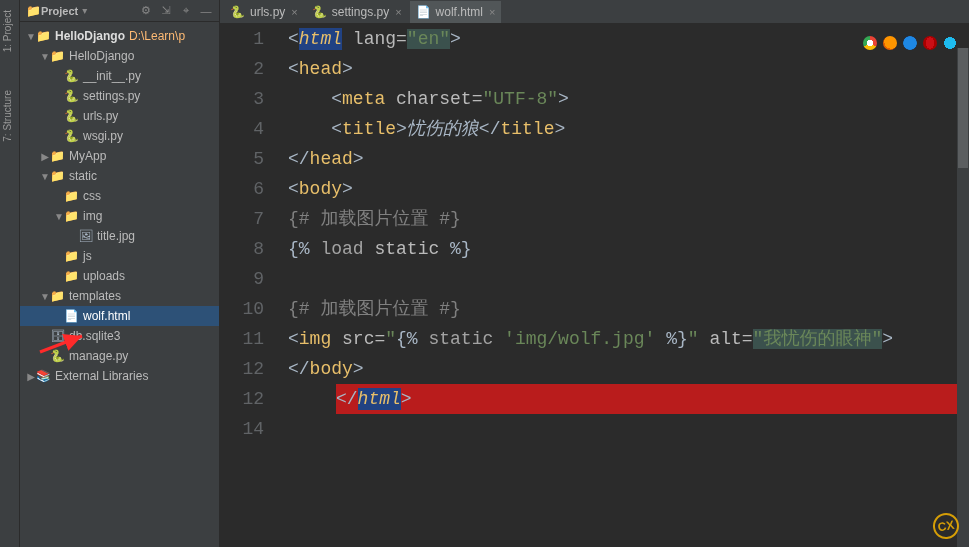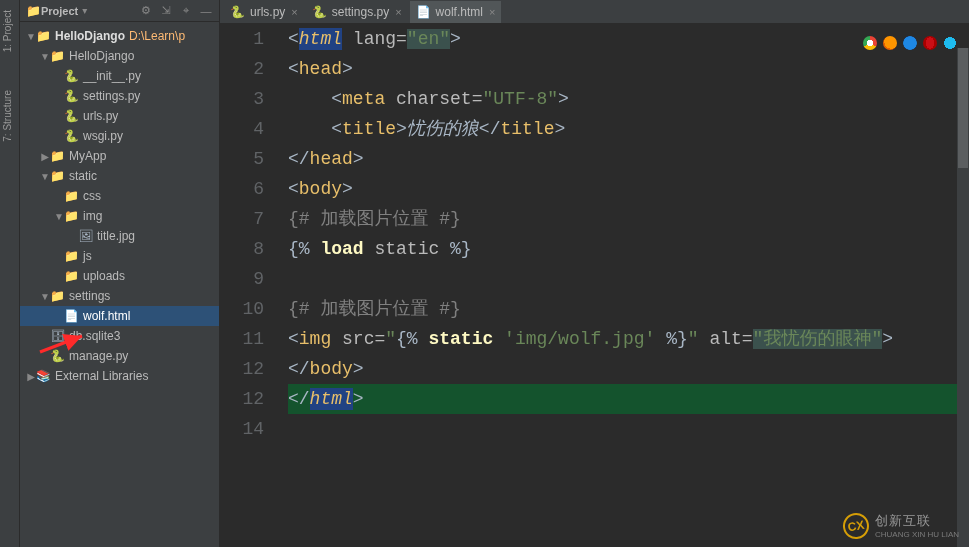--- a/index.html
+++ b/index.html
@@ -45,29 +45,29 @@
 .bi-chrome{background:radial-gradient(circle,#fff 30%,transparent 31%),conic-gradient(#ea4335 0 120deg,#fbbc05 120deg 240deg,#34a853 240deg);} 
 .bi-ff{background:radial-gradient(circle at 60% 40%,#ff9500 0 60%,#e66000 60%);} 
 .bi-safari{background:radial-gradient(circle,#1e88e5 0 70%,#0d47a1 70%);} 
 .bi-opera{background:radial-gradient(ellipse 40% 60%,#cc0f16 0 70%,#a00 70%);} 
 .bi-ie{background:radial-gradient(circle,#1ebbee 0 60%,transparent 60%);}
 
 .gutter { width:60px; text-align:right; padding-right:16px; color:#606366; user-select:none; background:#2b2b2b; }
 .gutter div { height:30px; }
 .code { flex:1; padding-left:8px; position:relative; }
 .code-line { height:30px; white-space:pre; }
-.code-line.current { background:#14532d; }
+.code-line.current { background:#b91c1c;margin-left:48px; }
 
 
 .c-punct { color:#a9b7c6; }
 .c-tag { color:#e8bf6a; }
 .c-attr { color:#bababa; }
 .c-str { color:#6a8759; }
 .c-cmt { color:#808080; }
-.c-djtag { color:#fef9c3; font-weight:bold; }
+.c-djtag { color:#a3a3a3; font-weight:normal; }
 .c-text { color:#a9b7c6;font-style:italic; }
 .hl-bg { background:#214283; padding:1px 0;font-style:italic; }
 .hl-green { background:#3b514d; }
 
 
 .red-arrow { position:absolute; left:38px; top:332px; pointer-events:none; }
 .red-arrow svg { display:block; }
 
 
 .watermark { position:absolute; right:10px; bottom:8px; display:flex; align-items:center; gap:6px; color:#aaa; font-size:12px; opacity:.85; }
@@ -163,21 +163,21 @@
           <span class="label" style="">js</span>
         </div>
         <div class="tree-item indent-2">
           <span class="arrow"></span>
           <span class="ficon">📁</span>
           <span class="label" style="">uploads</span>
         </div>
         <div class="tree-item indent-1">
           <span class="arrow">▼</span>
           <span class="ficon">📁</span>
-          <span class="label" style="">settings</span>
+          <span class="label" style="">templates</span>
         </div>
         <div class="tree-item indent-2 selected">
           <span class="arrow"></span>
           <span class="ficon">📄</span>
           <span class="label" style="">wolf.html</span>
         </div>
         <div class="tree-item indent-1">
           <span class="arrow"></span>
           <span class="ficon">🗄</span>
           <span class="label" style="">db.sqlite3</span>
@@ -265,17 +265,13 @@
         <marker id="ah" markerWidth="8" markerHeight="8" refX="6" refY="3" orient="auto">
           <path d="M0,0 L6,3 L0,6 Z" fill="#ff2a2a"></path>
         </marker>
       </defs>
       <line x1="2" y1="20" x2="44" y2="4" stroke="#ff2a2a" stroke-width="3" marker-end="url(#ah)"></line>
     </svg>
 </div>
 
 <div class="watermark">
   <div class="logo">CX</div>
-  <div>
-    <div class="cn">创新互联</div>
-    <div class="en">CHUANG XIN HU LIAN</div>
-  </div>
 </div>
 
 </body></html>

